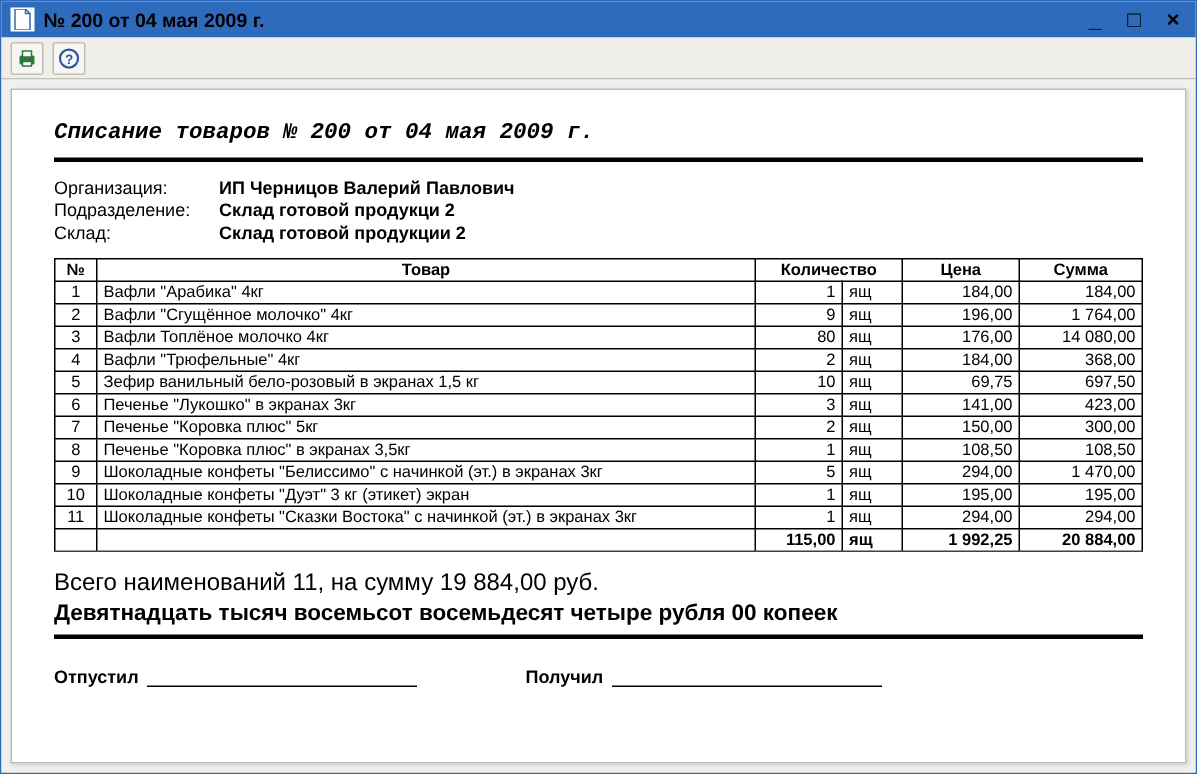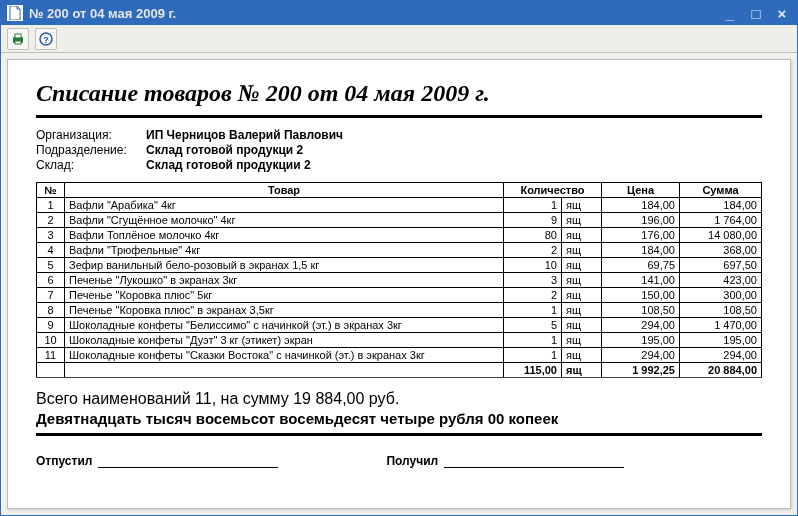--- a/index.html
+++ b/index.html
@@ -10,21 +10,21 @@
 }
 .window {
   width: 798px;
   height: 516px;
   border: 1px solid #2e6bbd;
   display: flex;
   flex-direction: column;
 }
 .titlebar {
   background: #2e6bbd;
-  color: #e5e5e5;
+  color: #000000;
   height: 24px;
   display: flex;
   align-items: center;
   padding: 0 6px;
   font-size: 13px;
   font-weight: bold;
 }
 .titlebar-icon {
   width: 16px; height: 16px;
   background: #fff;
@@ -67,25 +67,25 @@
   background: #fff;
   border: 1px solid #bbb;
   box-shadow: 1px 1px 3px rgba(0,0,0,0.15);
   width: 100%;
   height: 100%;
   padding: 20px 28px;
   overflow: auto;
   position: relative;
 }
 .doc-title {
-  font-size: 24px;
+  font-size: 15px;
   font-weight: bold;
   margin-bottom: 8px;
   font-style: italic;
-  font-family: Liberation Serif, serif;
+  font-family: Liberation Mono, monospace;
 }
 hr.thick { border: none; border-top: 3px solid #000; margin-bottom: 10px; }
 hr.thick2 { border: none; border-top: 3px solid #000; margin: 6px 0 18px 0; }
 .meta { margin-bottom: 6px; font-size: 12px; }
 .meta-row { display: flex; margin-bottom: 1px; }
 .meta-label { width: 110px; }
 .meta-val { font-weight: bold; }
 table.items {
   border-collapse: collapse;
   width: 100%;
@@ -104,21 +104,21 @@
 table.items td.qty { text-align: right; width: 58px; }
 table.items td.unit { text-align: left; width: 40px; margin-left: 25px; }
 table.items td.price { text-align: right; width: 78px; }
 table.items td.sum { text-align: right; width: 82px; }
 table.items tr.total td { font-weight: bold; border-left: none; border-right: none; border-bottom: 1px solid #404040; }
 table.items tr.total td:first-child { border-left: 1px solid #000; }
 table.items tr.total td:last-child { border-right: 1px solid #000; }
 table.items tr.total td.b { border-left: 1px solid #000; border-right: 1px solid #000; }
 .summary { margin-top: 12px; font-size: 16px; }
 .amount-words { font-weight: bold; font-size: 15px; margin-top: 2px; }
-.signatures { display: flex; gap: 108px; margin-top: 0px; font-size: 12px; }
+.signatures { display: flex; gap: 72px; margin-top: 0px; font-size: 12px; }
 .sig-block { display: flex; align-items: flex-end; gap: 6px; }
 .sig-label { font-weight: bold; }
 .sig-line { border-bottom: 1px solid #000; width: 180px; height: 14px; }
 </style>
 </head>
 <body>
 
 <div class="window">
   <div class="titlebar">
     <div class="titlebar-icon">

